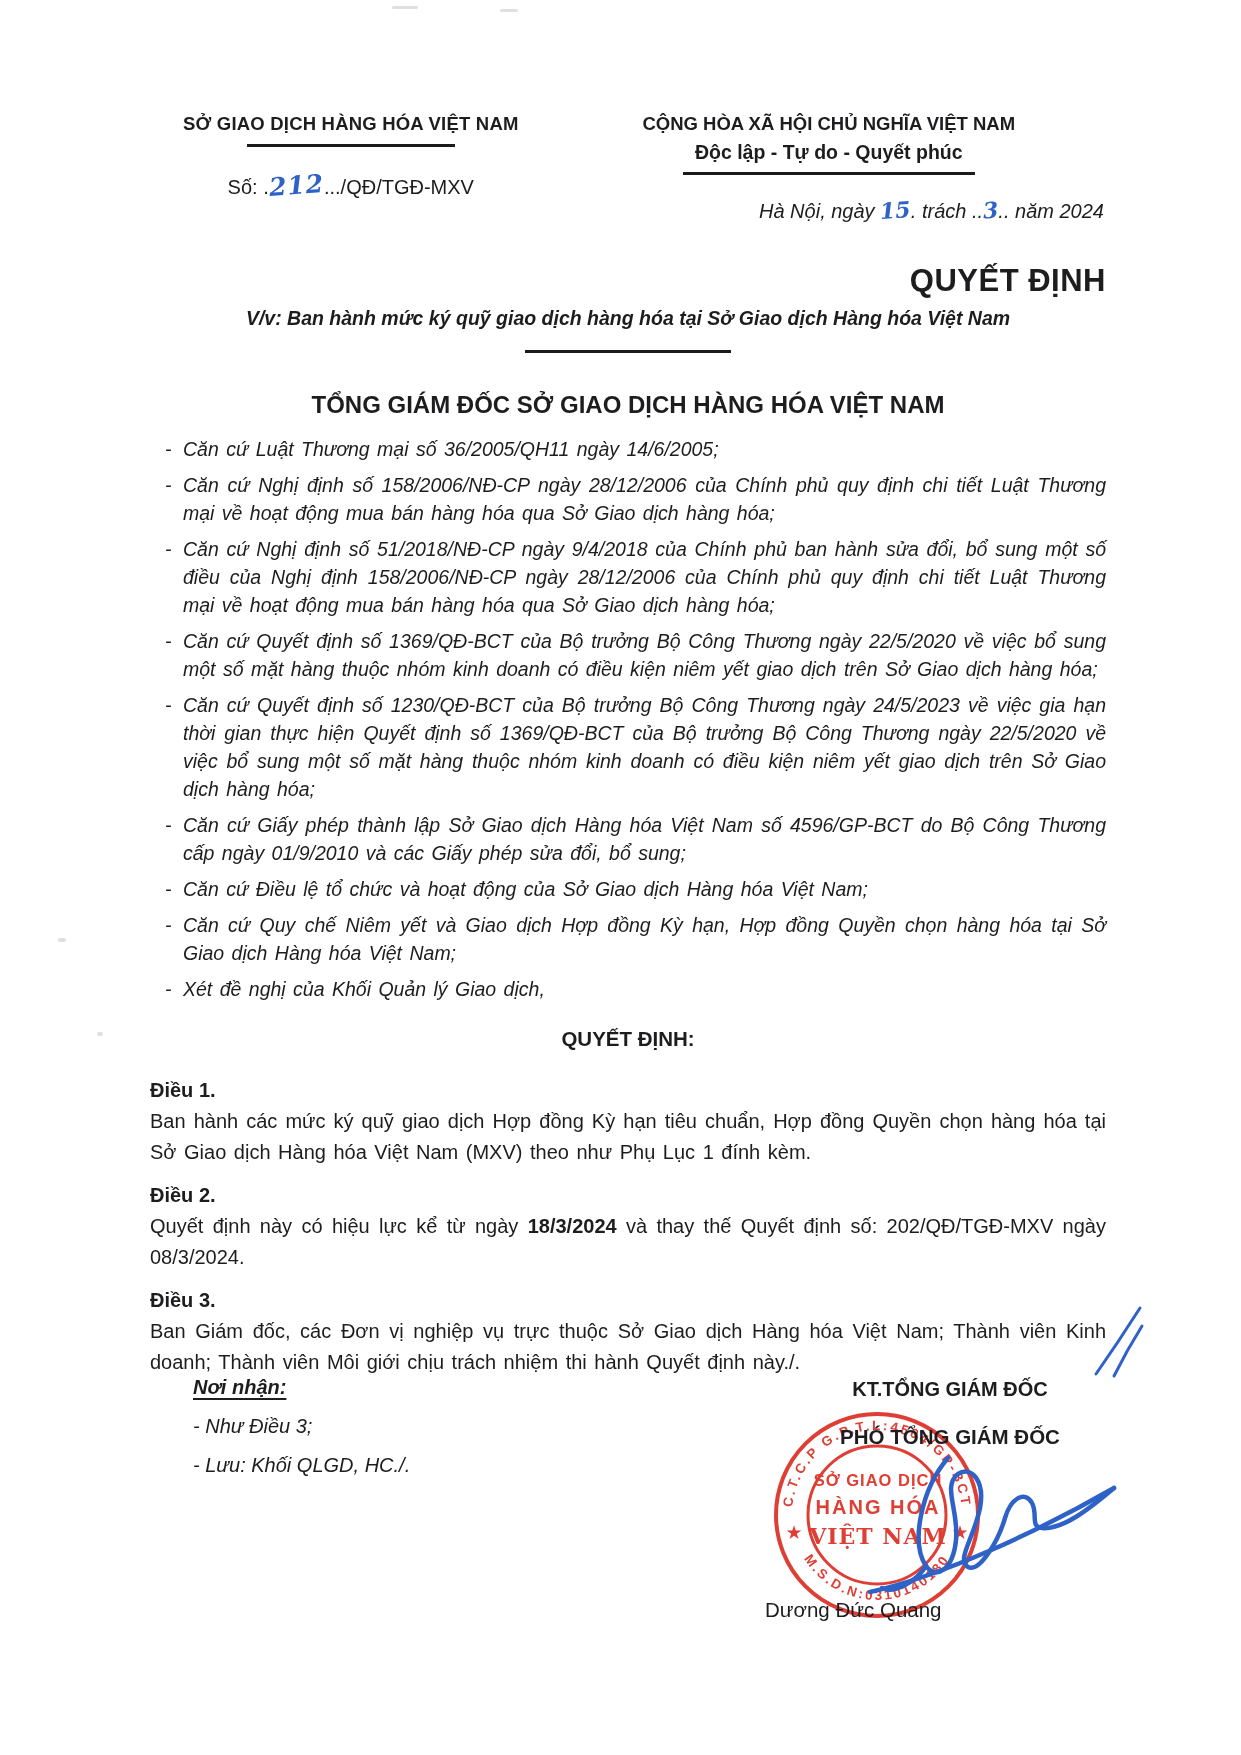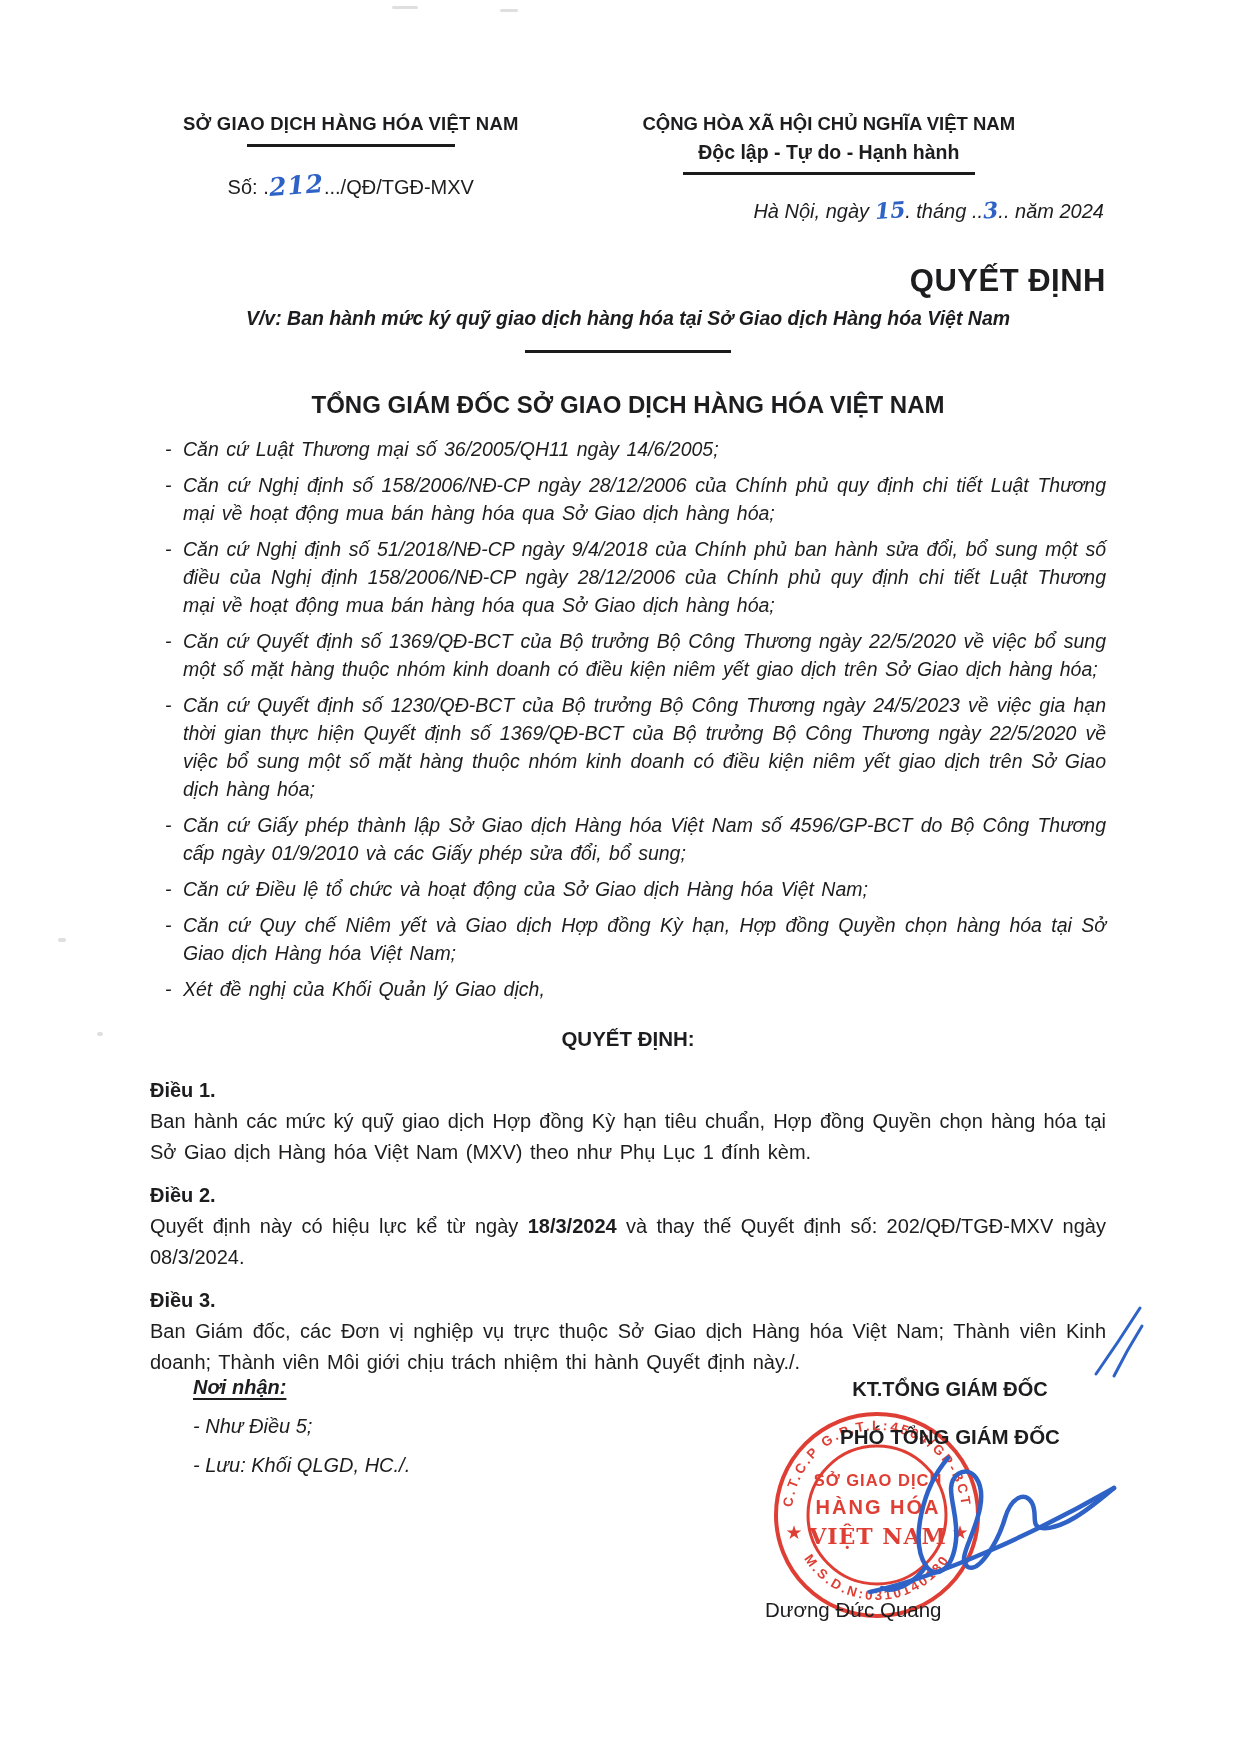--- a/index.html
+++ b/index.html
@@ -87,24 +87,24 @@
     <div class="hdr">
       <div class="hdr-left">
         <div class="org-name">SỞ GIAO DỊCH HÀNG HÓA VIỆT NAM</div>
         <div class="rule-left"></div>
         <div class="so-line">
           <span>Số: .</span><span class="handwr hw-no">212</span><span>.../QĐ/TGĐ-MXV</span>
         </div>
       </div>
       <div class="hdr-right">
         <div class="nat-title">CỘNG HÒA XÃ HỘI CHỦ NGHĨA VIỆT NAM</div>
-        <div class="nat-motto">Độc lập - Tự do - Hạnh hành</div>
+        <div class="nat-motto">Độc lập - Tự do - Quyết phúc</div>
         <div class="rule-right"></div>
         <div class="dateline">
-          <span>Hà Nội, ngày </span><span class="handwr hw-dt">15</span><span>. tháng ..</span><span class="handwr hw-dt">3</span><span>.. năm 2024</span>
+          <span>Hà Nội, ngày </span><span class="handwr hw-dt">15</span><span>. trách ..</span><span class="handwr hw-dt">3</span><span>.. năm 2024</span>
         </div>
       </div>
     </div>
 
     <div class="doc-title">QUYẾT ĐỊNH</div>
     <div class="doc-subject">V/v: Ban hành mức ký quỹ giao dịch hàng hóa tại Sở Giao dịch Hàng hóa Việt Nam</div>
     <div class="rule-mid"></div>
 
     <div class="authority">TỔNG GIÁM ĐỐC SỞ GIAO DỊCH HÀNG HÓA VIỆT NAM</div>
 
@@ -160,21 +160,21 @@
       </div>
       <div class="art">
         <span class="art-label">Điều 3.</span>
         <span class="art-text">Ban Giám đốc, các Đơn vị nghiệp vụ trực thuộc Sở Giao dịch Hàng hóa Việt Nam; Thành viên Kinh doanh; Thành viên Môi giới chịu trách nhiệm thi hành Quyết định này./.</span>
       </div>
     </div>
   </div>
 
   <div class="recipients">
     <div class="rcp-title">Nơi nhận:</div>
-    <div class="rcp-item">- Như Điều 5;</div>
+    <div class="rcp-item">- Như Điều 3;</div>
     <div class="rcp-item">- Lưu: Khối QLGD, HC./.</div>
   </div>
 
   <div class="sign-block">
     <div class="sign-onbehalf">KT.TỔNG GIÁM ĐỐC</div>
     <div class="sign-position">PHÓ TỔNG GIÁM ĐỐC</div>
   </div>
   <div class="sign-name">Dương Đức Quang</div>
 
   <svg class="stamp-svg" width="214" height="214" viewBox="0 0 214 214">

